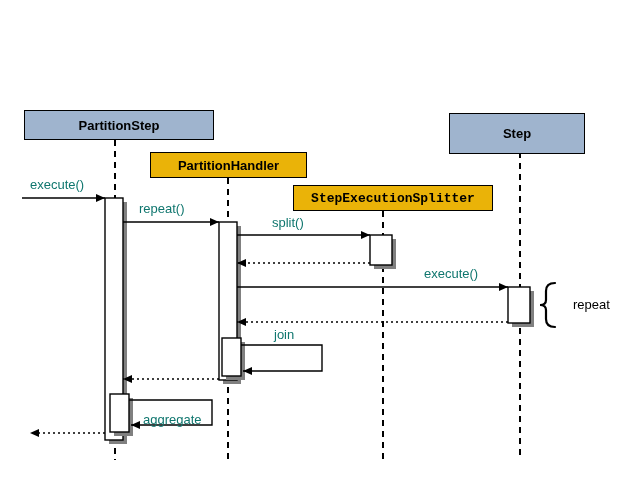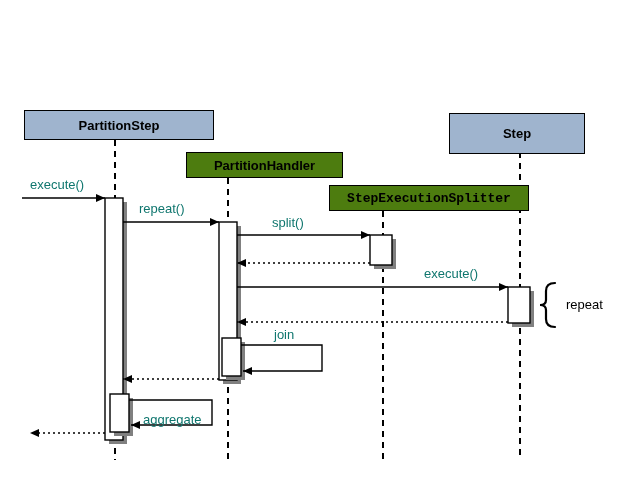--- a/index.html
+++ b/index.html
@@ -34,38 +34,38 @@
     font-weight: bold;
     color: #000000;
     font-family: "Liberation Sans", sans-serif;
     letter-spacing: 0px;
   }
   .lifeline-box.actor-style {
     background: #9fb4ce;
     font-size: 13px;
   }
   .lifeline-box.helper-style {
-    background: #4d7c0f;
+    background: #eab308;
     font-size: 13px;
-    margin-left: 36px;
   }
   .msg-label {
     position: absolute;
     font-size: 13px;
     color: #0f766e;
     font-family: "Liberation Sans", sans-serif;
     white-space: nowrap;
     background: transparent;
   }
   .bracket-label {
     position: absolute;
     font-size: 13px;
     color: #000000;
     font-family: "Liberation Sans", sans-serif;
     white-space: nowrap;
+    margin-left: 7px;
   }
 </style>
 </head>
 <body>
 
 <div id="diagram-root">
 
   <svg id="diagram-svg" viewBox="0 0 642 491">
     <defs>
       <marker id="arrow-solid" markerWidth="10" markerHeight="8" refX="9" refY="4" orient="auto" markerUnits="userSpaceOnUse">

